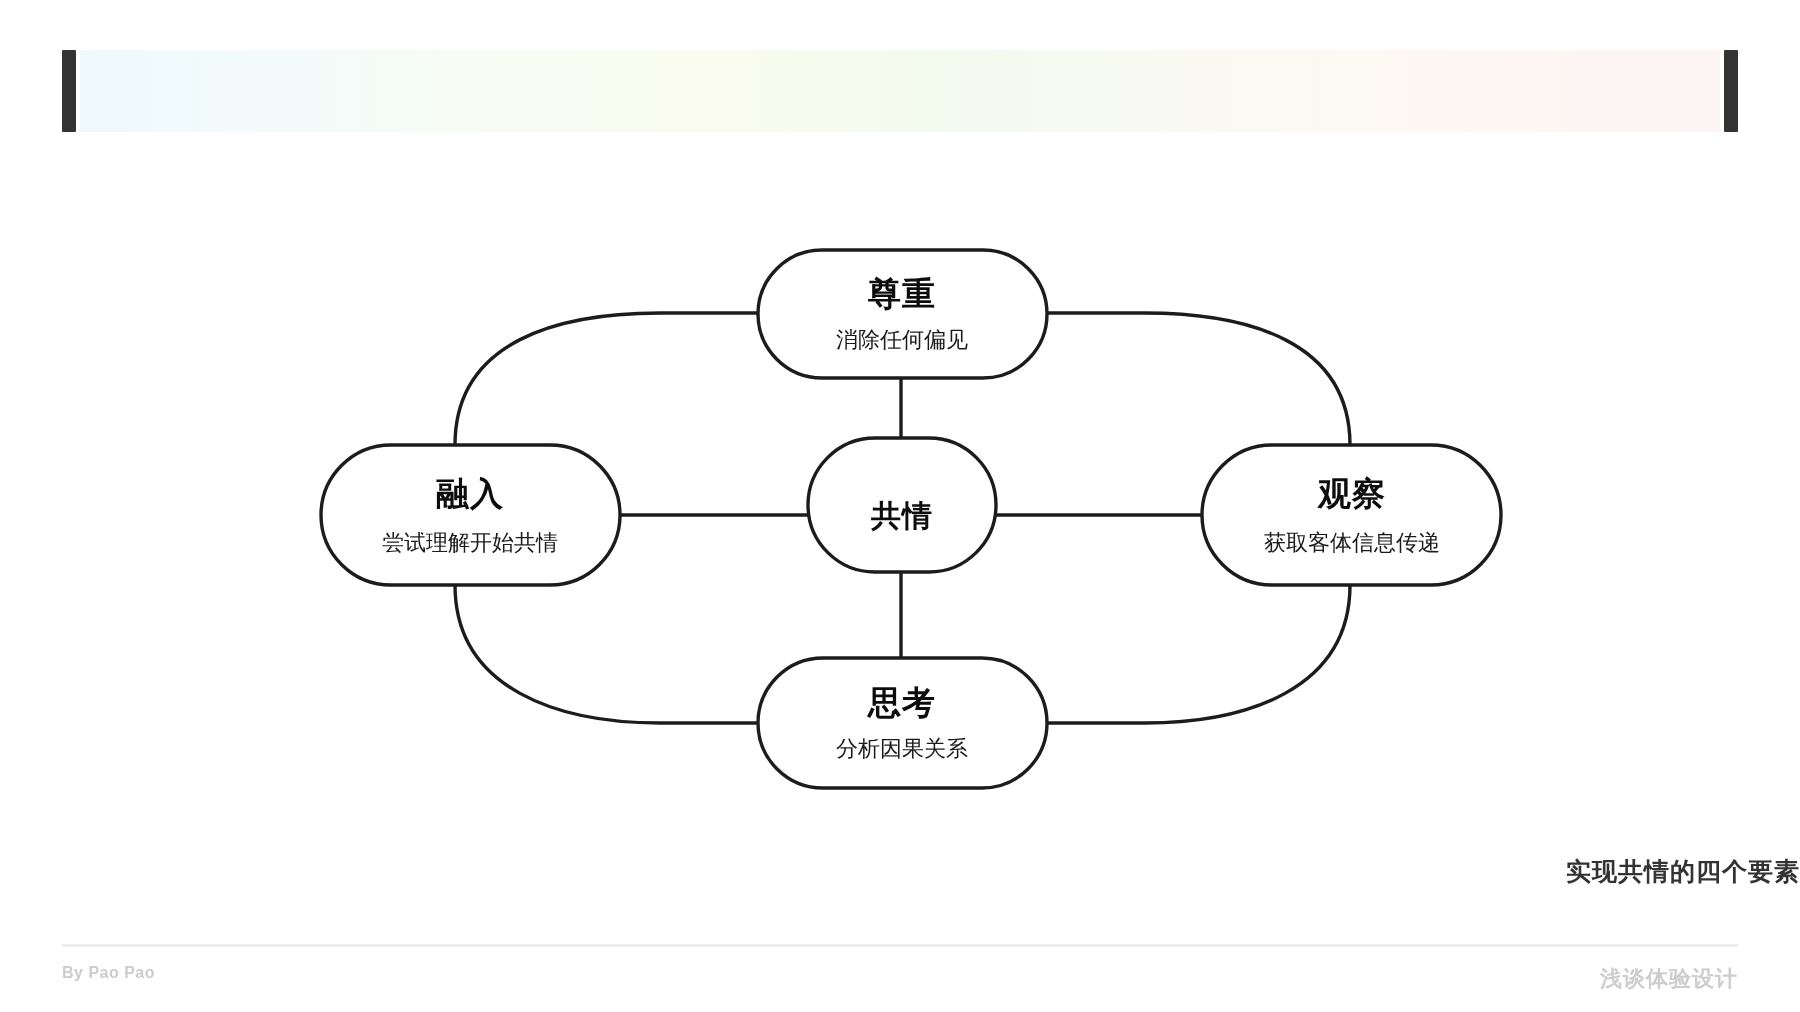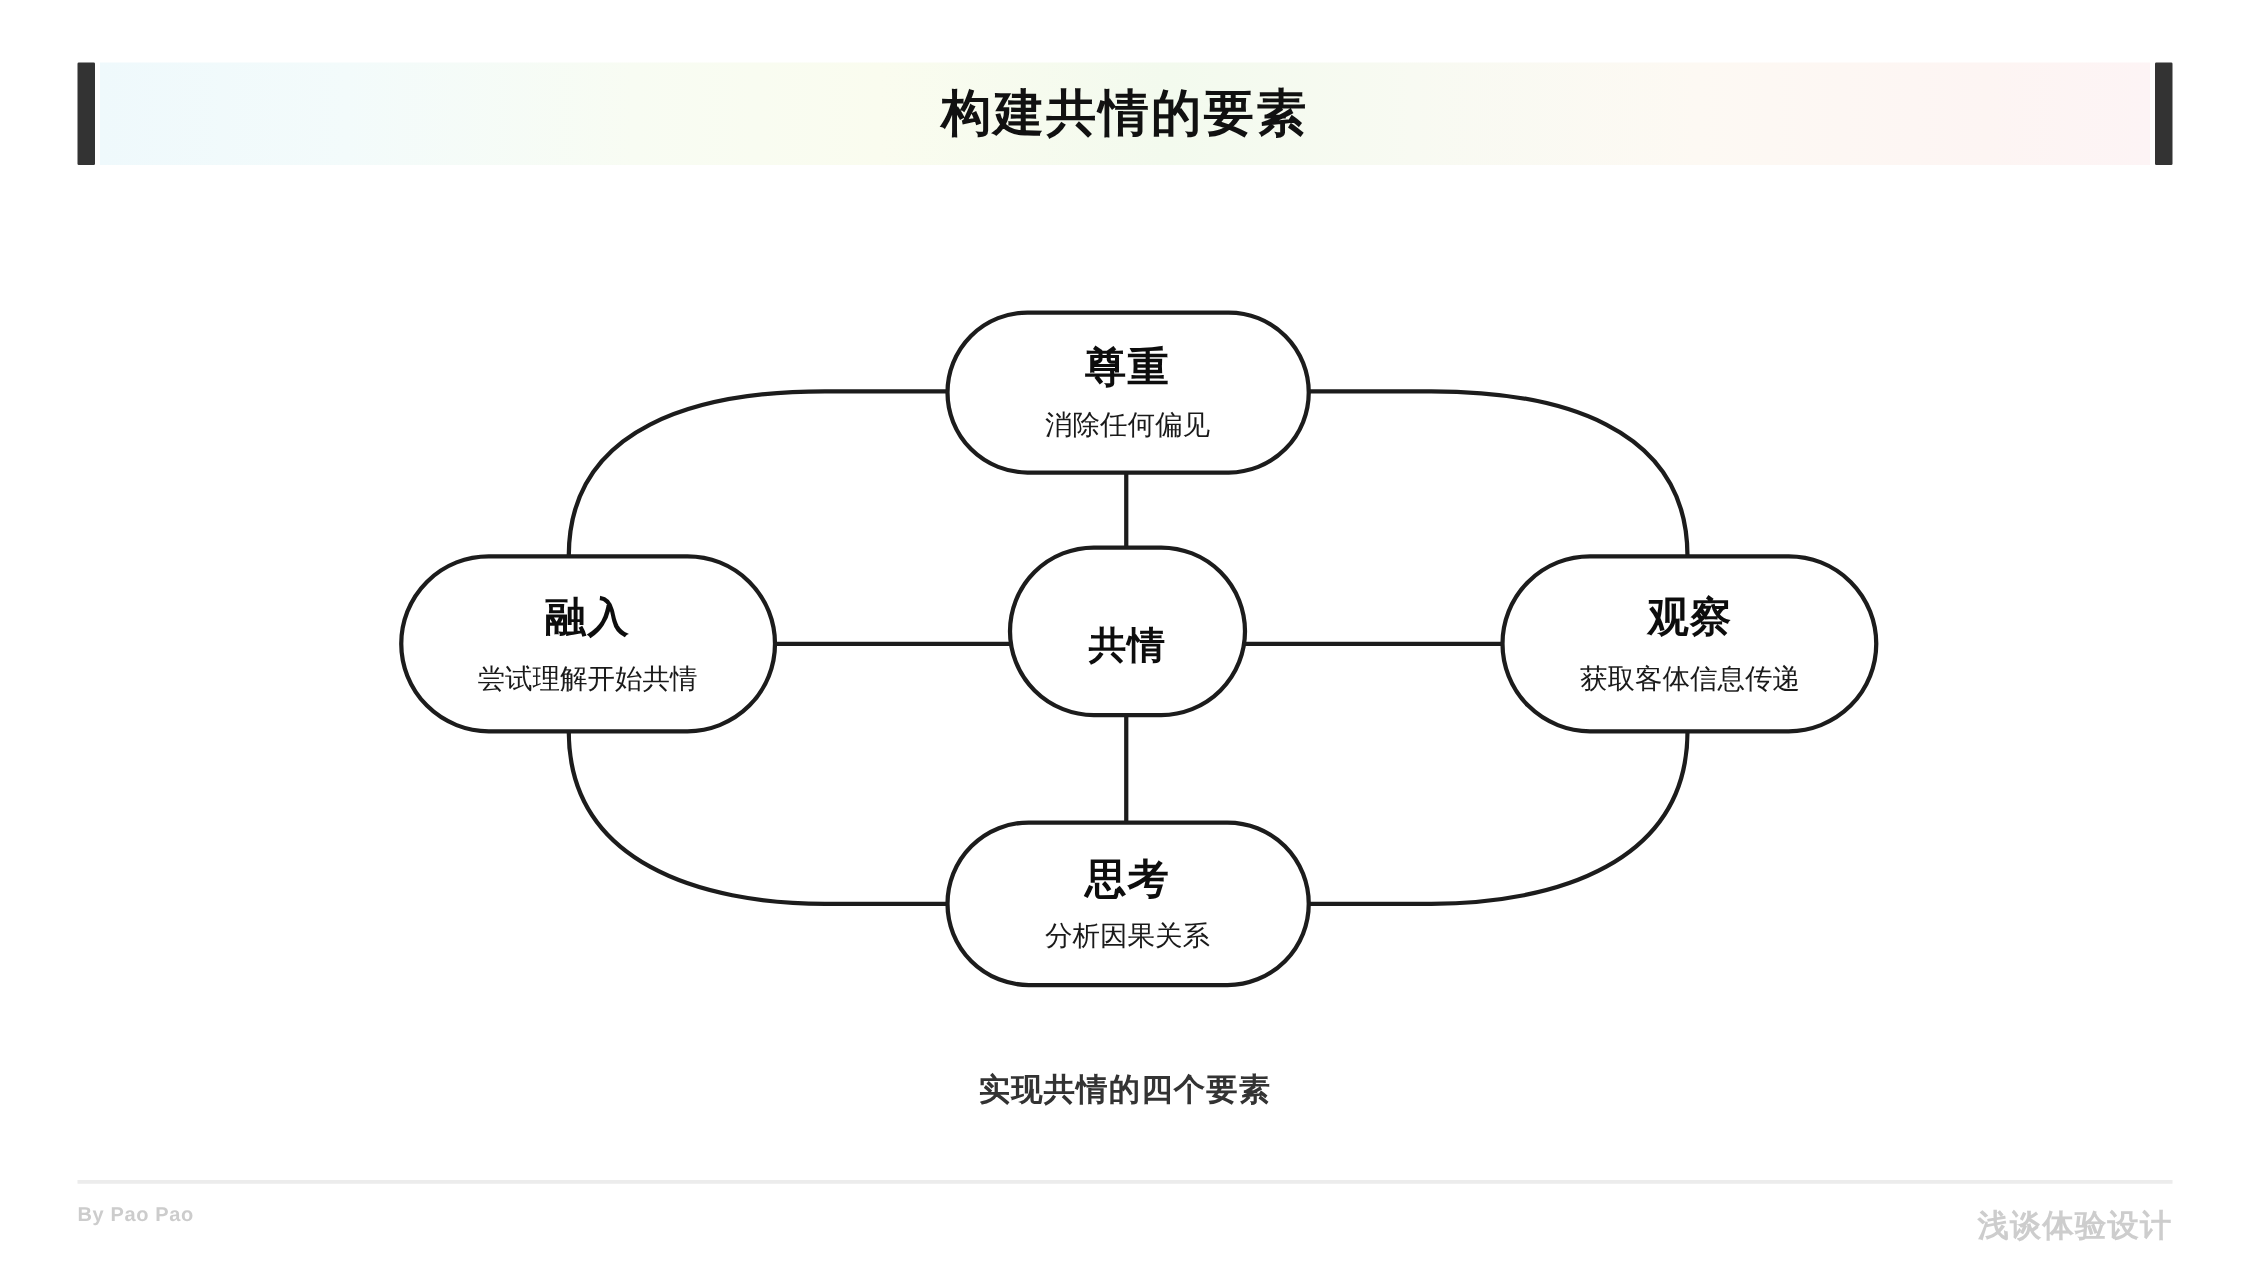--- a/index.html
+++ b/index.html
@@ -106,21 +106,21 @@
     fill: #1a1a1a;
     text-anchor: middle;
   }
 
   
   .caption {
     position: absolute;
     left: 0;
     top: 855px;
     width: 1800px;
-    text-align: center;
+    text-align: right;
     font-size: 25px;
     font-weight: bold;
     color: #333333;
     letter-spacing: 1px;
   }
 
   
   .footer {
     position: absolute;
     left: 62px;
@@ -142,35 +142,34 @@
     top: 20px;
     font-size: 16px;
     font-weight: bold;
     color: #cccccc;
     letter-spacing: 0.5px;
   }
   .footer-right {
     position: absolute;
     right: 0;
     top: 20px;
-    font-size: 25px;
+    font-size: 22px;
     font-weight: bold;
     color: #cdcdcd;
     letter-spacing: 1px;
     text-align: center;
   }
 </style>
 </head>
 <body>
 
 <div class="header">
   <div class="banner-bg"></div>
   <div class="bar bar-left"></div>
   <div class="bar bar-right"></div>
-  <div class="header-title">构建共情的要素</div>
 </div>
 
 <div class="diagram-wrap">
   <svg class="diagram" viewBox="0 0 1800 680" xmlns="http://www.w3.org/2000/svg">
 
     <g>
       <path class="link" d="M 455,285 C 455,180 560,153 660,153 L 758,153"></path>
       <path class="link" d="M 1047,153 L 1145,153 C 1245,153 1350,180 1350,285"></path>
       <path class="link" d="M 1350,425 C 1350,530 1245,563 1145,563 L 1047,563"></path>
       <path class="link" d="M 758,563 L 660,563 C 560,563 455,530 455,425"></path>

